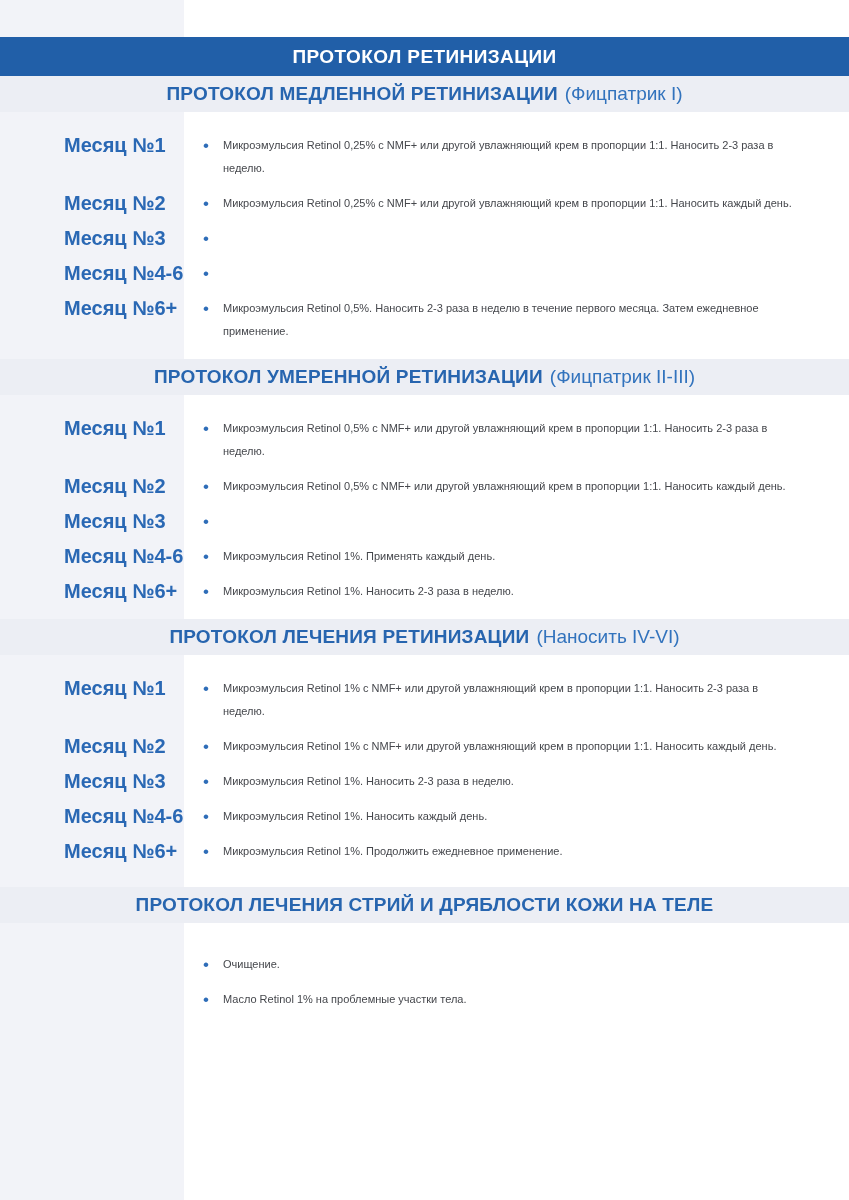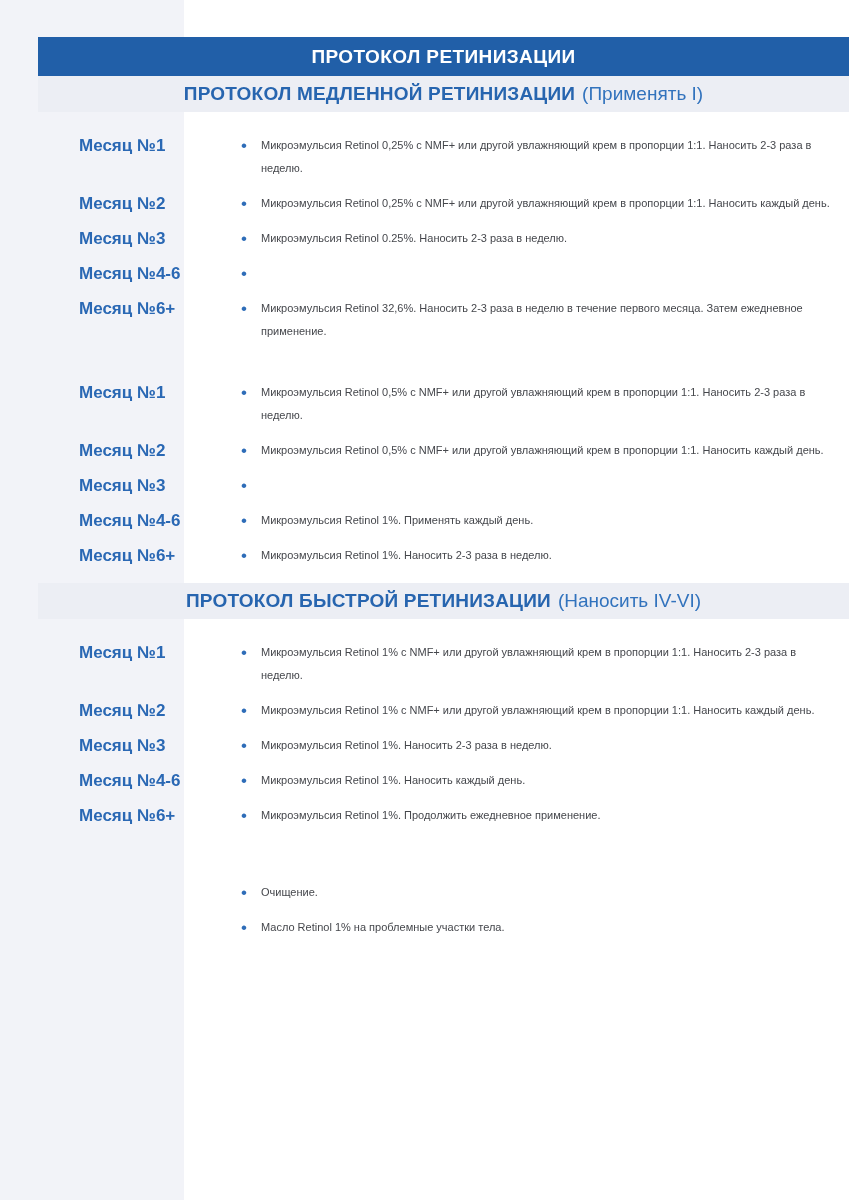--- a/index.html
+++ b/index.html
@@ -20,21 +20,20 @@
     position: absolute;
     left: 0; top: 0;
     width: 184px; height: 100%;
     background: #f2f3f8;
     z-index: 0;
   }
   .content {
     position: relative;
     z-index: 1;
     padding-top: 37px;
-    margin-left: 38px;
   }
   
   .main-header {
     height: 39px;
     background: #215fa8;
     color: #ffffff;
     display: flex;
     align-items: center;
     justify-content: center;
     font-weight: bold;
@@ -66,23 +65,23 @@
   .section-body.pad-b-lg { padding-bottom: 24px; }
   .section-body.pad-t-lg { padding-top: 30px; }
 
   .row {
     display: grid;
     grid-template-columns: 184px 1fr;
     margin-bottom: 12px;
   }
   .row:last-child { margin-bottom: 0; }
   .row-label {
-    padding-left: 41px;
+    padding-left: 64px;
     font-weight: bold;
-    font-size: 17px;
+    font-size: 20px;
     line-height: 23px;
     color: #2a68b4;
     white-space: nowrap;
   }
   .row-content {
     display: flex;
     align-items: flex-start;
     padding-left: 19px;
   }
   .dot {
@@ -107,59 +106,62 @@
   <div class="left-band"></div>
 
   <div class="content">
 
     <header class="main-header">
       <span>ПРОТОКОЛ РЕТИНИЗАЦИИ</span>
     </header>
 
     <div class="section-band">
       <span class="section-title">ПРОТОКОЛ МЕДЛЕННОЙ РЕТИНИЗАЦИИ</span>
-      <span class="section-subtitle">(Применять I)</span>
+      <span class="section-subtitle">(Фицпатрик I)</span>
     </div>
     <div class="section-body">
       <div class="row">
         <div class="row-label">Месяц №1</div>
         <div class="row-content">
           <span class="dot">•</span>
           <span class="row-text">Микроэмульсия Retinol 0,25% с NMF+ или другой увлажняющий крем в пропорции 1:1. Наносить 2-3 раза в неделю.</span>
         </div>
       </div>
       <div class="row">
         <div class="row-label">Месяц №2</div>
         <div class="row-content">
           <span class="dot">•</span>
           <span class="row-text">Микроэмульсия Retinol 0,25% с NMF+ или другой увлажняющий крем в пропорции 1:1. Наносить каждый день.</span>
         </div>
       </div>
       <div class="row">
         <div class="row-label">Месяц №3</div>
         <div class="row-content">
           <span class="dot">•</span>
-          <span class="row-text">Микроэмульсия Retinol 0.25%. Наносить 2-3 раза в неделю.</span>
         </div>
       </div>
       <div class="row">
         <div class="row-label">Месяц №4-6</div>
         <div class="row-content">
           <span class="dot">•</span>
         </div>
       </div>
       <div class="row">
         <div class="row-label">Месяц №6+</div>
         <div class="row-content">
           <span class="dot">•</span>
-          <span class="row-text">Микроэмульсия Retinol 32,6%. Наносить 2-3 раза в неделю в течение первого месяца. Затем ежедневное применение.</span>
-        </div>
-      </div>
-    </div>
-
+          <span class="row-text">Микроэмульсия Retinol 0,5%. Наносить 2-3 раза в неделю в течение первого месяца. Затем ежедневное применение.</span>
+        </div>
+      </div>
+    </div>
+
+    <div class="section-band">
+      <span class="section-title">ПРОТОКОЛ УМЕРЕННОЙ РЕТИНИЗАЦИИ</span>
+      <span class="section-subtitle">(Фицпатрик II-III)</span>
+    </div>
     <div class="section-body">
       <div class="row">
         <div class="row-label">Месяц №1</div>
         <div class="row-content">
           <span class="dot">•</span>
           <span class="row-text">Микроэмульсия Retinol 0,5% с NMF+ или другой увлажняющий крем в пропорции 1:1. Наносить 2-3 раза в неделю.</span>
         </div>
       </div>
       <div class="row">
         <div class="row-label">Месяц №2</div>
@@ -184,21 +186,21 @@
       <div class="row">
         <div class="row-label">Месяц №6+</div>
         <div class="row-content">
           <span class="dot">•</span>
           <span class="row-text">Микроэмульсия Retinol 1%. Наносить 2-3 раза в неделю.</span>
         </div>
       </div>
     </div>
 
     <div class="section-band">
-      <span class="section-title">ПРОТОКОЛ БЫСТРОЙ РЕТИНИЗАЦИИ</span>
+      <span class="section-title">ПРОТОКОЛ ЛЕЧЕНИЯ РЕТИНИЗАЦИИ</span>
       <span class="section-subtitle">(Наносить IV-VI)</span>
     </div>
     <div class="section-body pad-b-lg">
       <div class="row">
         <div class="row-label">Месяц №1</div>
         <div class="row-content">
           <span class="dot">•</span>
           <span class="row-text">Микроэмульсия Retinol 1% с NMF+ или другой увлажняющий крем в пропорции 1:1. Наносить 2-3 раза в неделю.</span>
         </div>
       </div>
@@ -225,20 +227,24 @@
       </div>
       <div class="row">
         <div class="row-label">Месяц №6+</div>
         <div class="row-content">
           <span class="dot">•</span>
           <span class="row-text">Микроэмульсия Retinol 1%. Продолжить ежедневное применение.</span>
         </div>
       </div>
     </div>
 
+    <div class="section-band">
+      <span class="section-title">ПРОТОКОЛ ЛЕЧЕНИЯ СТРИЙ И ДРЯБЛОСТИ КОЖИ НА ТЕЛЕ</span>
+
+    </div>
     <div class="section-body pad-t-lg">
       <div class="row">
         <div class="row-label"></div>
         <div class="row-content">
           <span class="dot">•</span>
           <span class="row-text">Очищение.</span>
         </div>
       </div>
       <div class="row">
         <div class="row-label"></div>

